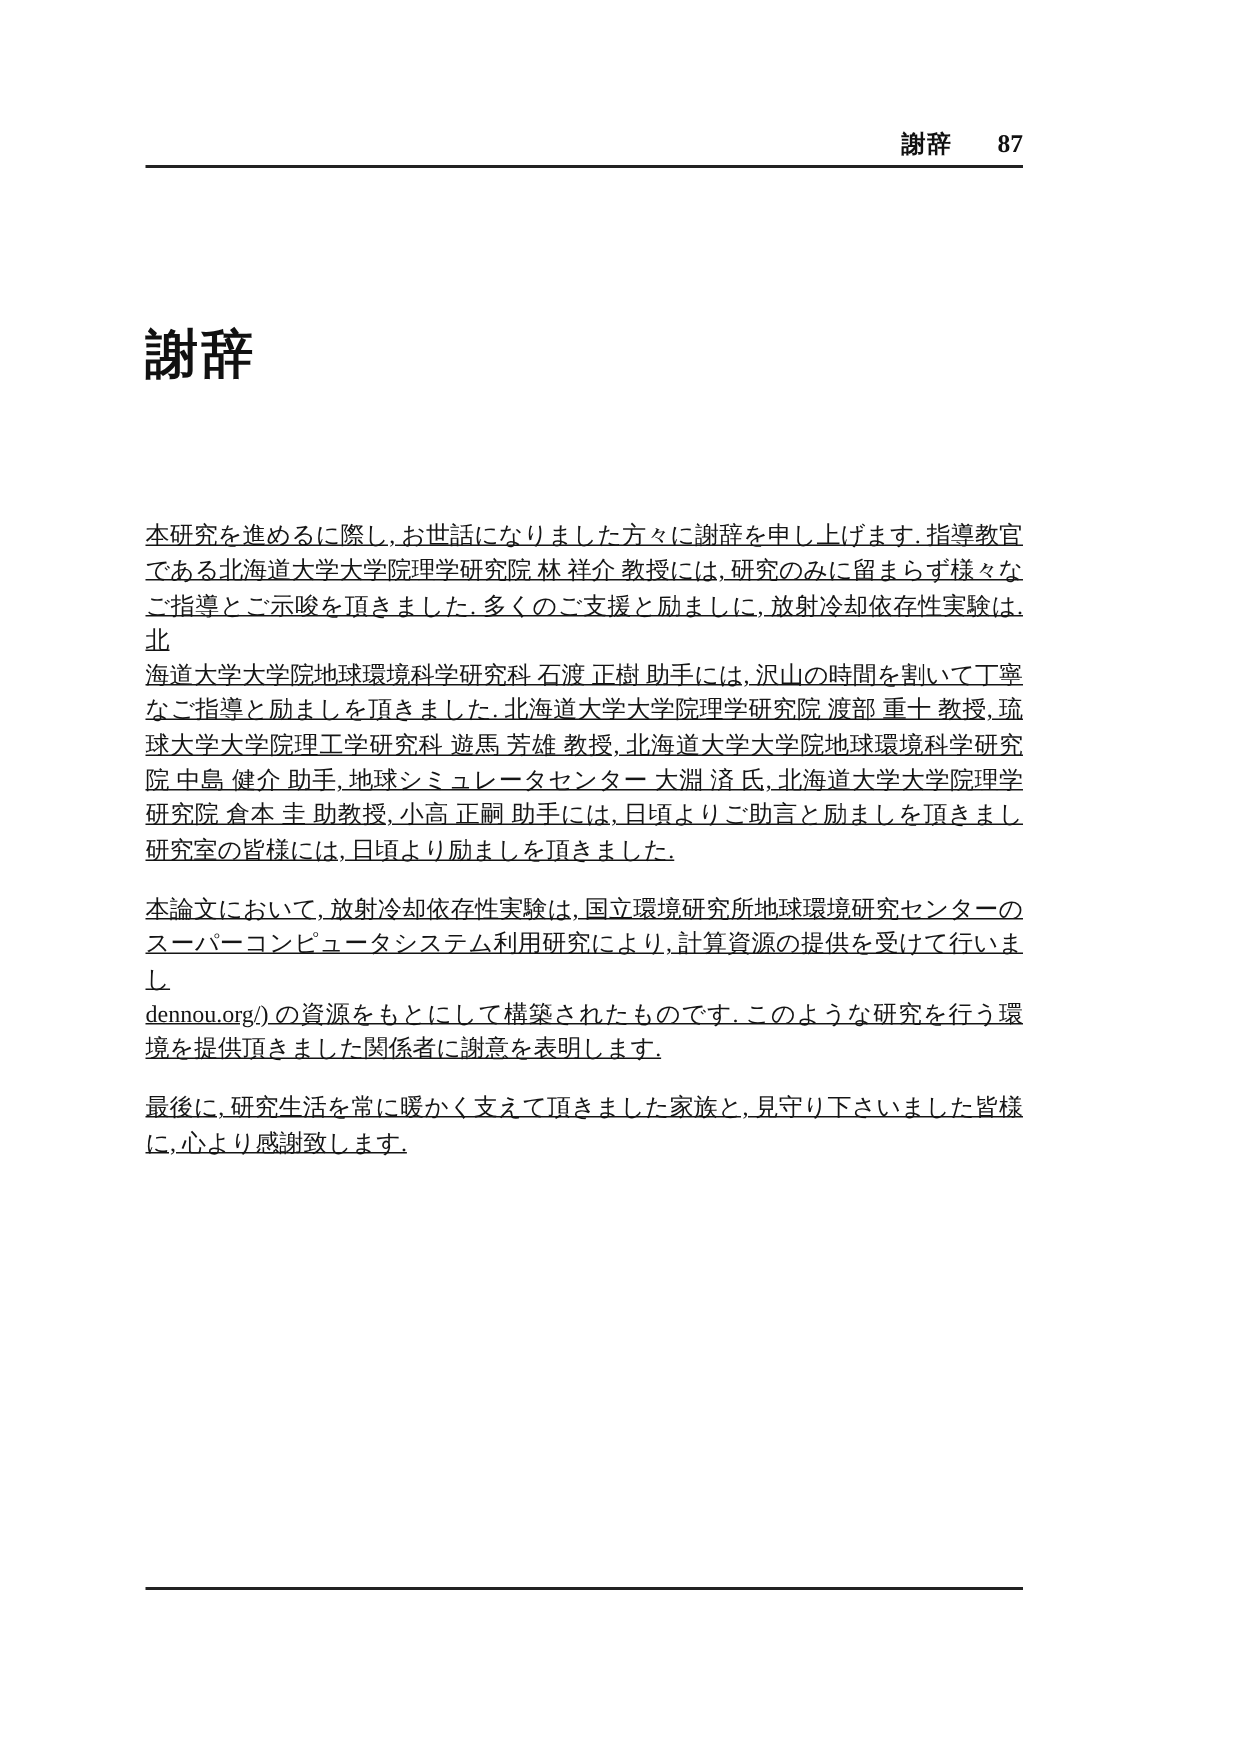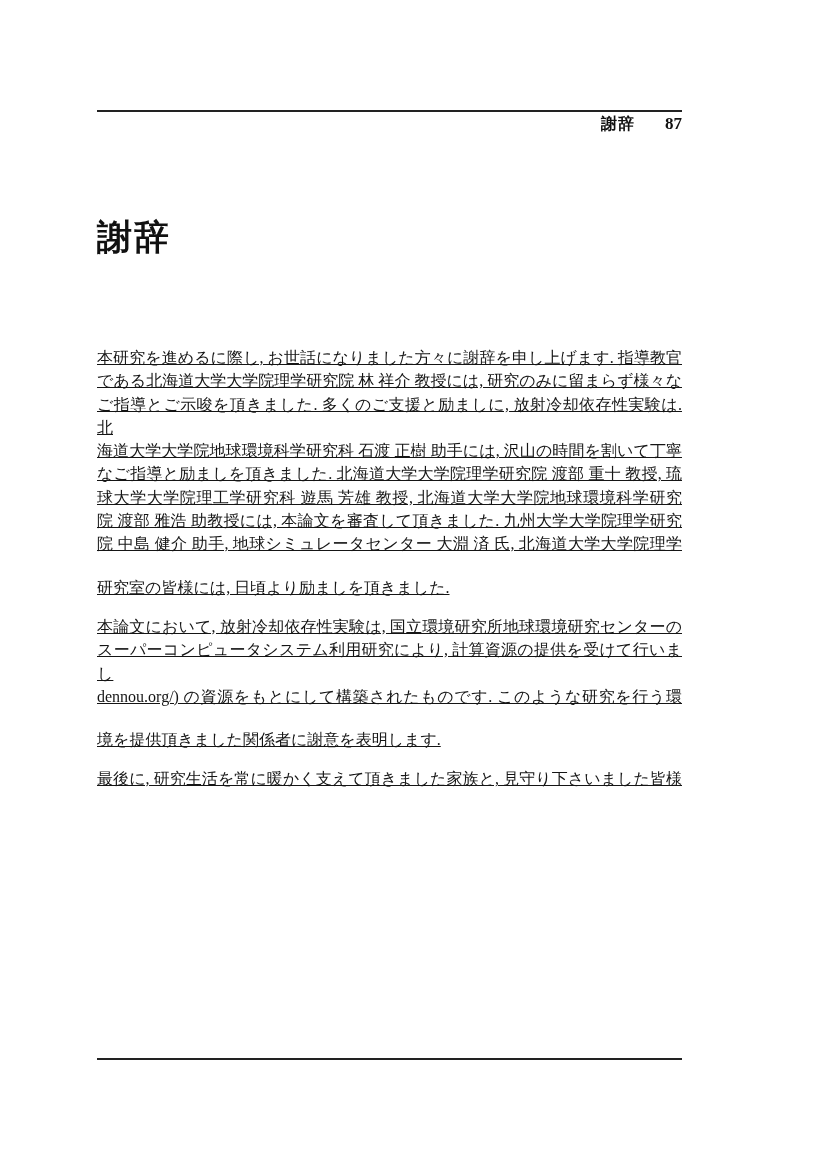--- a/index.html
+++ b/index.html
@@ -29,21 +29,20 @@
   .running-head .chapter {
     font-family: "Liberation Sans", "DejaVu Sans", sans-serif;
     font-weight: bold;
     font-size: 16px;
     letter-spacing: 1px;
   }
   .running-head .pagenum {
     font-family: "Liberation Serif", "DejaVu Serif", serif;
     font-weight: bold;
     font-size: 17px;
-    margin-top: 28px;
   }
   .rule {
     position: absolute;
     left: 97px;
     width: 585px;
     height: 2px;
     background: #222222;
   }
   .rule.head { top: 110px; }
   .rule.foot { top: 1058px; }
@@ -73,21 +72,20 @@
   .paragraph {
     margin: 0 0 16px 0;
   }
   .line {
     text-align: justify;
     text-align-last: justify;
     text-decoration: underline;
   }
   .line.line-last {
     text-align-last: left;
-    margin-top: 20px;
   }
 </style>
 </head>
 <body>
 
 <div class="page">
 
   <div class="running-head">
     <span class="chapter">謝辞</span>
     <span class="pagenum">87</span>
@@ -98,30 +96,31 @@
   <h1 class="chapter-title">謝辞</h1>
 
   <div class="body-text">
       <div class="paragraph">
         <div class="line">本研究を進めるに際し, お世話になりました方々に謝辞を申し上げます. 指導教官</div>
         <div class="line">である北海道大学大学院理学研究院 林 祥介 教授には, 研究のみに留まらず様々な</div>
         <div class="line">ご指導とご示唆を頂きました. 多くのご支援と励ましに, 放射冷却依存性実験は. 北</div>
         <div class="line">海道大学大学院地球環境科学研究科 石渡 正樹 助手には, 沢山の時間を割いて丁寧</div>
         <div class="line">なご指導と励ましを頂きました. 北海道大学大学院理学研究院 渡部 重十 教授, 琉</div>
         <div class="line">球大学大学院理工学研究科 遊馬 芳雄 教授, 北海道大学大学院地球環境科学研究</div>
-        <div class="line">院 渡部 雅浩 助教授には, 本論文を審査して頂きました. 九州大学大学院理学研究</div>
         <div class="line">院 中島 健介 助手, 地球シミュレータセンター 大淵 済 氏, 北海道大学大学院理学</div>
+        <div class="line">研究院 倉本 圭 助教授, 小高 正嗣 助手には, 日頃よりご助言と励ましを頂きまし</div>
         <div class="line line-last">研究室の皆様には, 日頃より励ましを頂きました.</div>
       </div>
       <div class="paragraph">
         <div class="line">本論文において, 放射冷却依存性実験は, 国立環境研究所地球環境研究センターの</div>
         <div class="line">スーパーコンピュータシステム利用研究により, 計算資源の提供を受けて行いまし</div>
         <div class="line">dennou.org/) の資源をもとにして構築されたものです. このような研究を行う環</div>
         <div class="line line-last">境を提供頂きました関係者に謝意を表明します.</div>
       </div>
       <div class="paragraph">
         <div class="line">最後に, 研究生活を常に暖かく支えて頂きました家族と, 見守り下さいました皆様</div>
+        <div class="line line-last">に, 心より感謝致します.</div>
       </div>
     </div>
 
   <div class="rule foot"></div>
 
 </div>
 
 </body></html>

